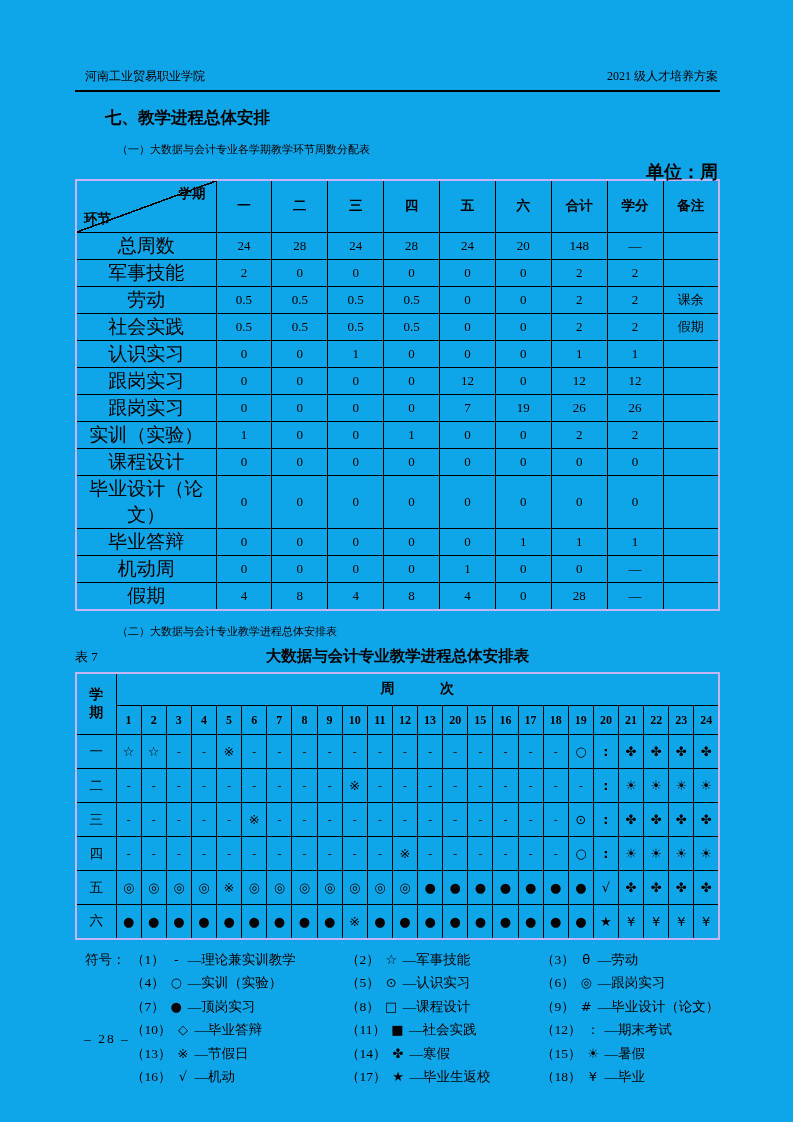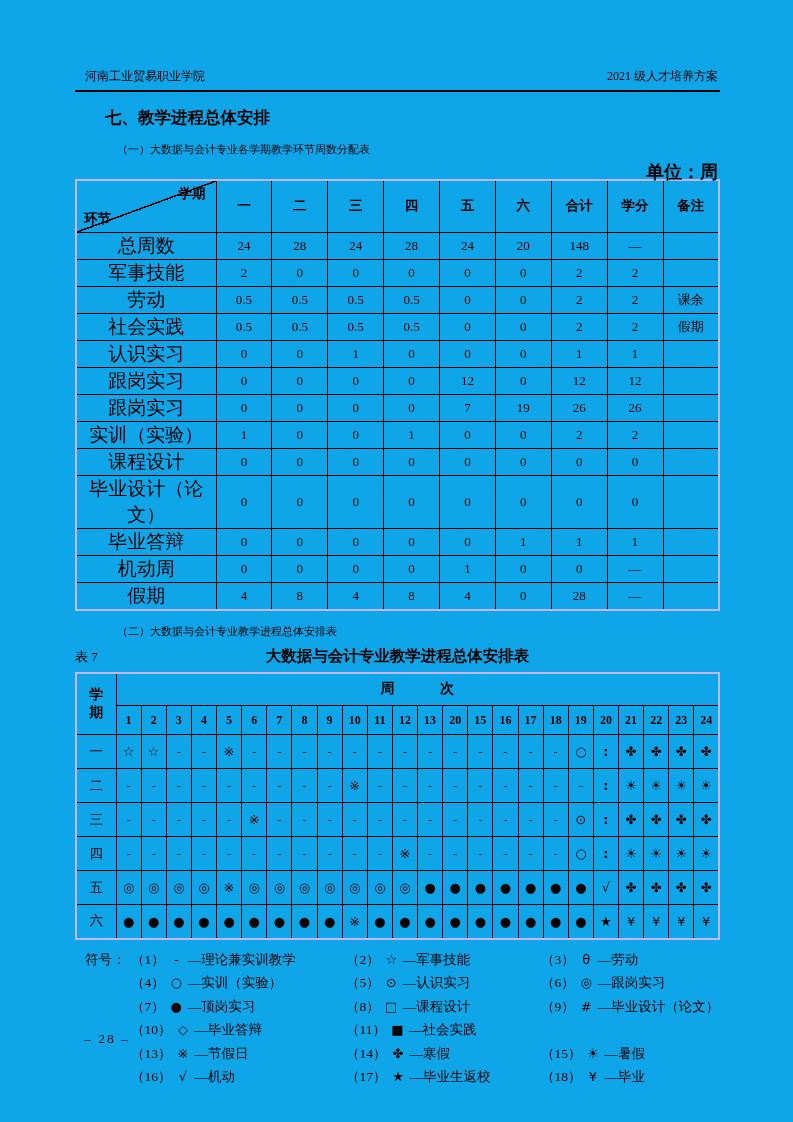--- a/index.html
+++ b/index.html
@@ -535,20 +535,25 @@
         <span class="lg-item c1">
           <span class="lg-n">（10）</span>
           <span class="lg-sym">◇</span>
           <span class="lg-desc">—毕业答辩</span>
         </span>
         <span class="lg-item c2">
           <span class="lg-n">（11）</span>
           <span class="lg-sym">■</span>
           <span class="lg-desc">—社会实践</span>
         </span>
+        <span class="lg-item c3">
+          <span class="lg-n">（12）</span>
+          <span class="lg-sym">：</span>
+          <span class="lg-desc">—期末考试</span>
+        </span>
       </div>
       <div class="legend-row">
         <span class="lg-prefix"></span>
         <span class="lg-item c1">
           <span class="lg-n">（13）</span>
           <span class="lg-sym">※</span>
           <span class="lg-desc">—节假日</span>
         </span>
         <span class="lg-item c2">
           <span class="lg-n">（14）</span>

